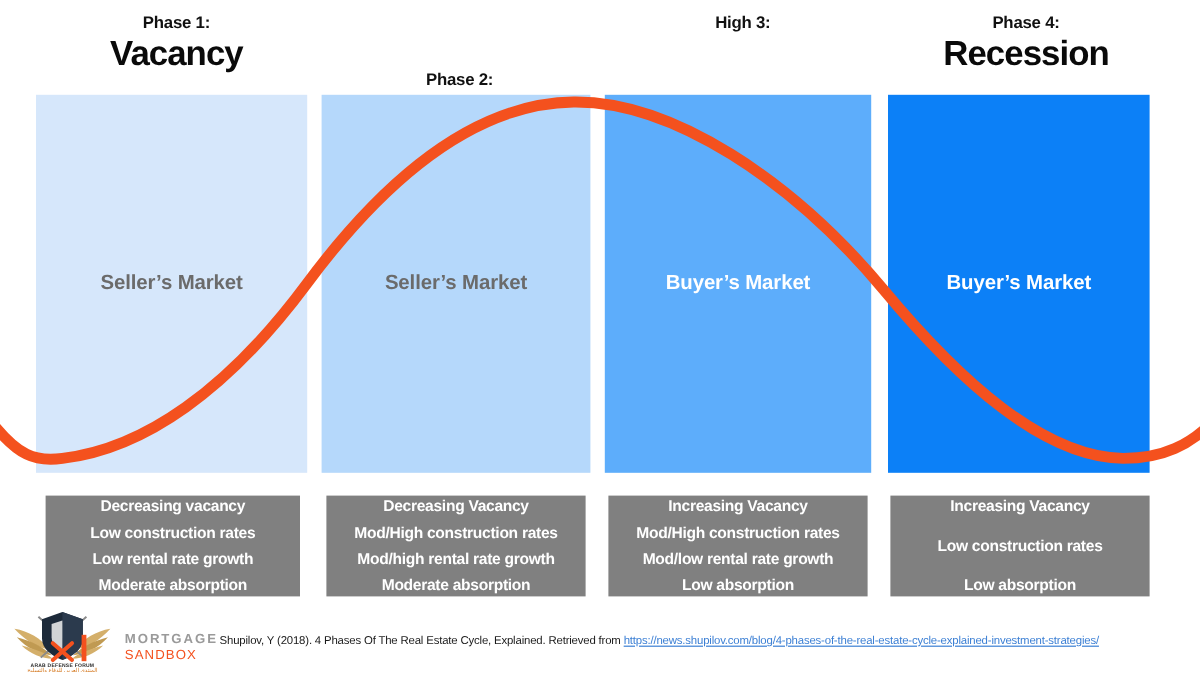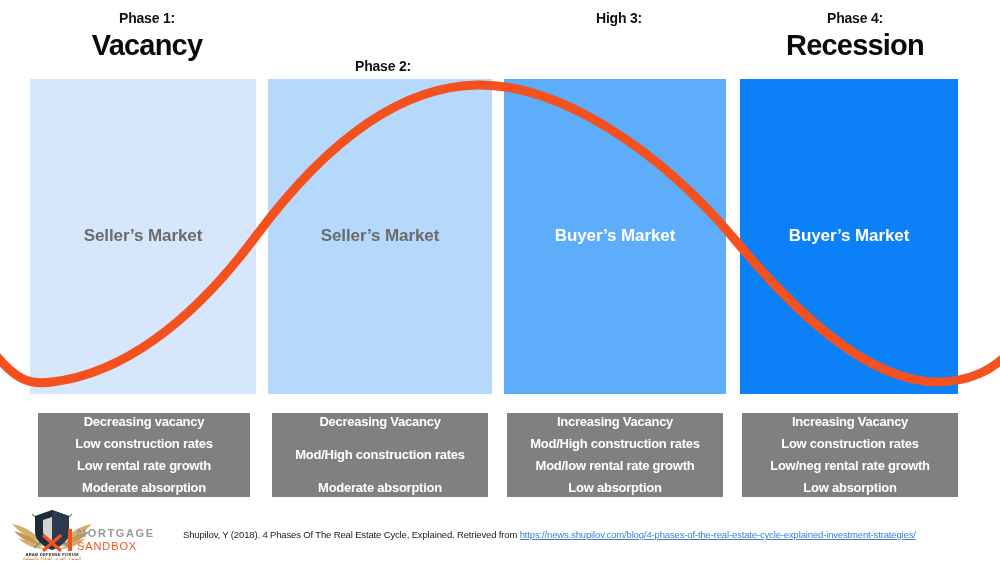--- a/index.html
+++ b/index.html
@@ -144,20 +144,21 @@
     width: 84px;
     height: 52px;
   }
   .logo-ms {
     position: absolute;
     left: 62px;
     top: 21px;
     height: 26px;
     display: flex;
     align-items: center;
+    gap: 27px;
   }
   .logo-ms .bar {
     width: 4px;
     height: 22px;
     background: #f4511e;
     margin-right: 5px;
   }
   .logo-ms .words {
     display: flex;
     flex-direction: column;
@@ -239,34 +240,34 @@
     <div class="factbox" style="left:38px;width:212px;">
       <div class="line">Decreasing vacancy</div>
       <div class="line">Low construction rates</div>
       <div class="line">Low rental rate growth</div>
       <div class="line">Moderate absorption</div>
     </div>
 
     <div class="factbox" style="left:272px;width:216px;">
       <div class="line">Decreasing Vacancy</div>
       <div class="line">Mod/High construction rates</div>
+      <div class="line">Mod/high rental rate growth</div>
       <div class="line">Moderate absorption</div>
     </div>
 
     <div class="factbox" style="left:507px;width:216px;">
       <div class="line">Increasing Vacancy</div>
       <div class="line">Mod/High construction rates</div>
       <div class="line">Mod/low rental rate growth</div>
       <div class="line">Low absorption</div>
     </div>
 
     <div class="factbox" style="left:742px;width:216px;">
       <div class="line">Increasing Vacancy</div>
       <div class="line">Low construction rates</div>
-      <div class="line">Low/neg rental rate growth</div>
       <div class="line">Low absorption</div>
     </div>
   </div>
 
   <div class="footer">
     <div class="citation">
       <span>Shupilov, Y (2018). 4 Phases Of The  Real Estate Cycle, Explained. Retrieved from </span><a class="link" href="#">https://news.shupilov.com/blog/4-phases-of-the-real-estate-cycle-explained-investment-strategies/</a>
     </div>
   </div>
 

